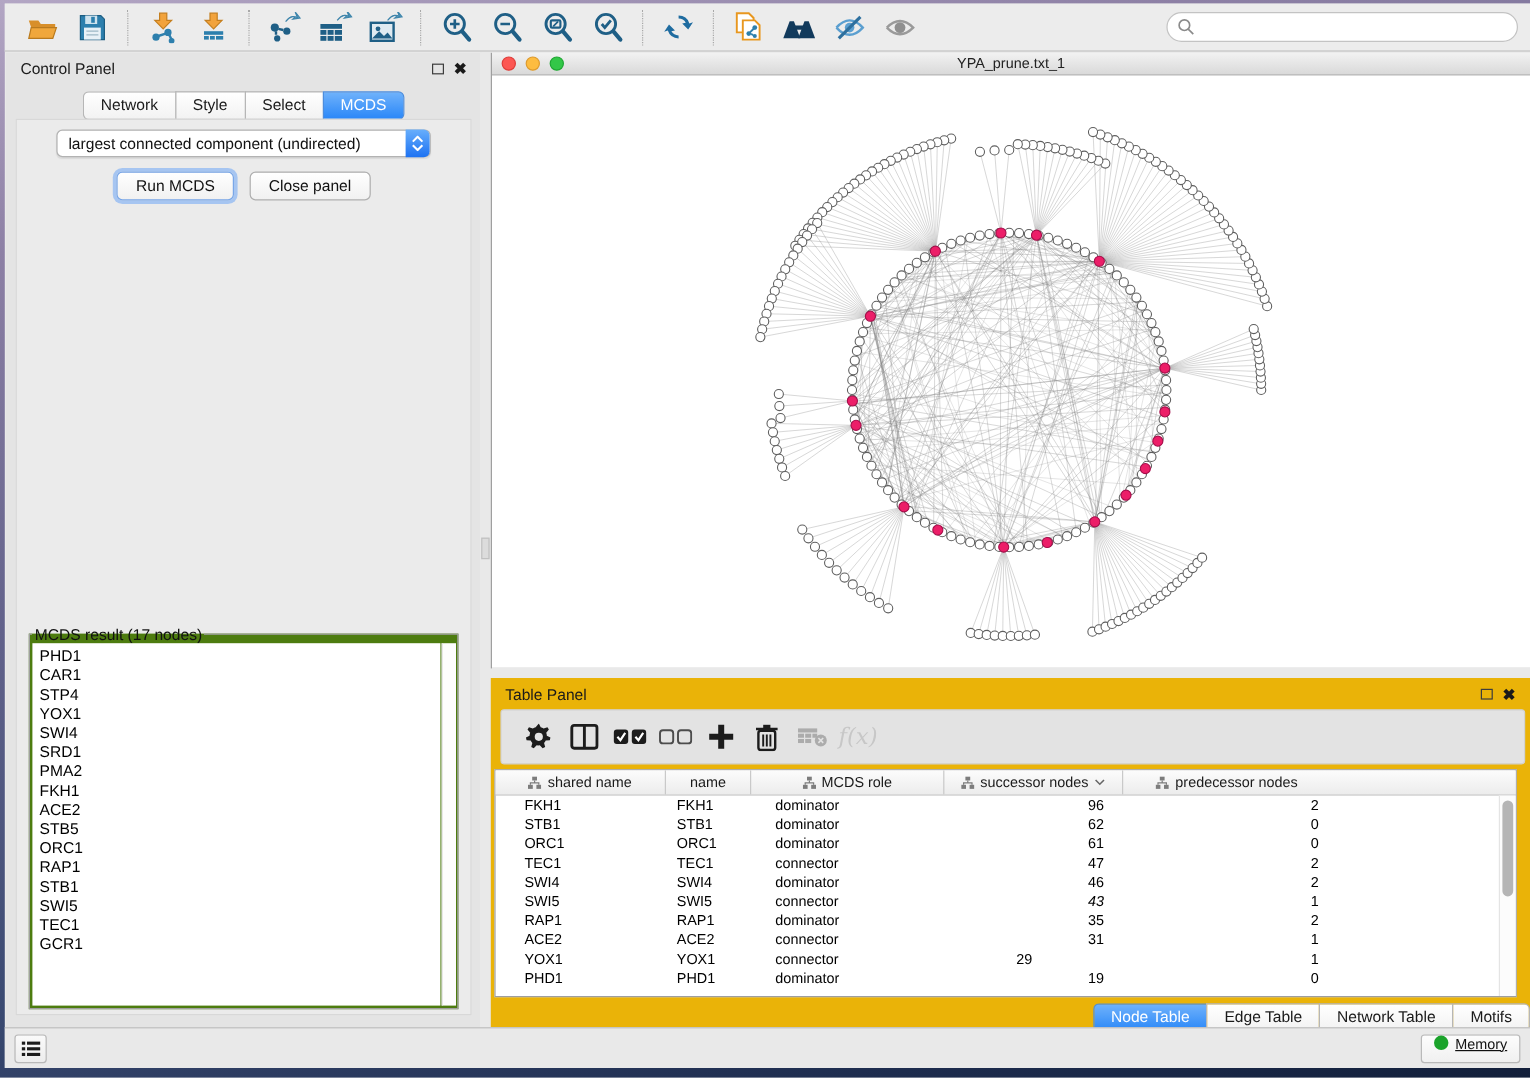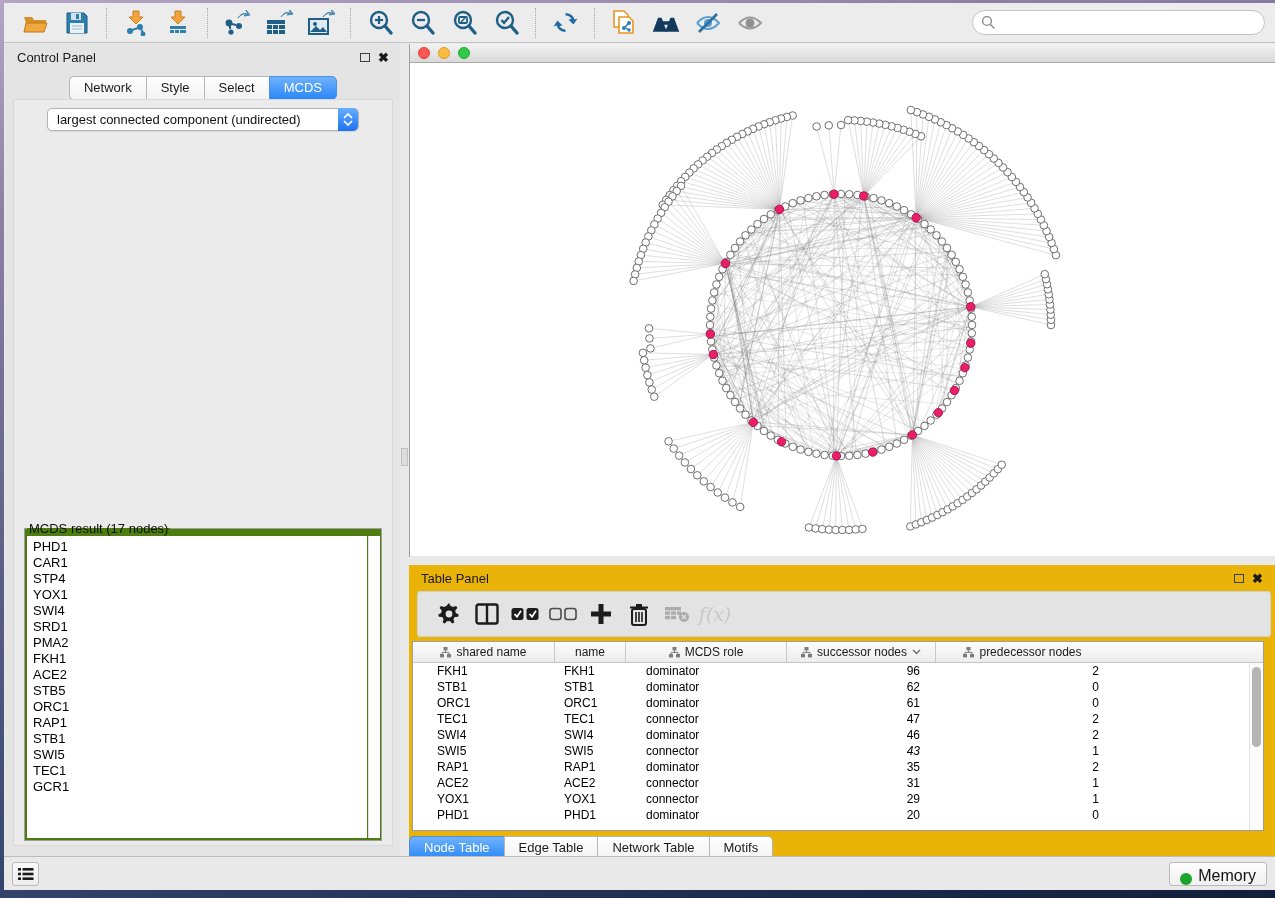--- a/index.html
+++ b/index.html
@@ -67,26 +67,26 @@
   .fx { font-family:"DejaVu Serif", serif; font-style:italic; font-size:19px; color:#9a9a9a; }
   .tbl { position:absolute; left:3px; right:11px; top:76px; height:190px; border:1px solid #9e9e9e; background:#fff; }
   .tbl-head { display:flex; height:21px; background:linear-gradient(#fcfcfc,#ececec); border-bottom:1px solid #c6c6c6; }
   .th-cell { display:flex; align-items:center; justify-content:center; gap:5px; font-size:12px; color:#1a1a1a; border-right:1px solid #c9c9c9; height:100%; }
   .th-cell:last-child { border-right:none; }
   .tbl-body { position:absolute; left:0; right:14px; top:21px; bottom:0; overflow:hidden; }
   .trow { display:flex; height:16px; align-items:center; font-size:12px; color:#000; }
   .tcell { overflow:hidden; white-space:nowrap; }
   .tscroll { position:absolute; top:21px; right:0; bottom:0; width:14px; background:#fcfcfc; border-left:1px solid #e4e4e4; }
   .tscroll .thumb { position:absolute; left:2px; top:4px; width:9px; height:80px; background:#b5b5b5; border-radius:5px; }
-  .tp-tabs { position:absolute; left:0; right:0; top:271px; display:flex; justify-content:flex-start; }
+  .tp-tabs { position:absolute; left:0; right:0; top:271px; display:flex; justify-content:flex-end; }
 
   
   .statusbar { position:absolute; left:0; right:0; bottom:0; height:34px; background:#e9e9e9; border-top:1px solid #bdbdbd; display:flex; align-items:center; padding:0 8px; }
   .status-btn { width:27px; height:24px; background:linear-gradient(#fafafa,#ededed); border:1px solid #b9b9b9; border-radius:3px; display:flex; align-items:center; justify-content:center; }
-  .memory-btn { margin-left:auto; height:24px; background:linear-gradient(#fdfdfd,#f0f0f0); border:1px solid #b9b9b9; border-radius:3px; display:flex; align-items:flex-end; gap:6px; padding:0 10px; font-size:16px; color:#111; }
+  .memory-btn { margin-left:auto; height:24px; background:linear-gradient(#fdfdfd,#f0f0f0); border:1px solid #b9b9b9; border-radius:3px; display:flex; align-items:flex-start; gap:6px; padding:0 10px; font-size:12px; color:#111;text-decoration:underline; }
   .mem-dot { width:12px; height:12px; border-radius:50%; }
 </style>
 </head>
 <body>
 
 <div class="window">
 
   <div class="toolbar">
     <div class="tb-icon">
       <svg width="27" height="24" viewBox="0 0 27 24">
@@ -256,20 +256,24 @@
       <div class="combo">
         <span>largest connected component (undirected)</span>
         <span class="combo-stepper">
           <svg width="10" height="6" viewBox="0 0 10 6">
               <path d="M1 5 L5 1 L9 5" fill="none" stroke="#fff" stroke-width="1.7"></path>
             </svg>
           <svg width="10" height="6" viewBox="0 0 10 6">
               <path d="M1 1 L5 5 L9 1" fill="none" stroke="#fff" stroke-width="1.7"></path>
             </svg>
         </span>
+      </div>
+      <div class="btn-row">
+        <button class="btn focused">Run MCDS</button>
+        <button class="btn">Close panel</button>
       </div>
       <fieldset class="mcds">
         <legend>MCDS result (17 nodes)</legend>
         <div class="mcds-list">
             <div class="li">PHD1</div>
             <div class="li">CAR1</div>
             <div class="li">STP4</div>
             <div class="li">YOX1</div>
             <div class="li">SWI4</div>
             <div class="li">SRD1</div>
@@ -294,20 +298,21 @@
     </div>
   <div class="hsplit"></div>
 
   <div class="netpanel">
     <div class="net-titlebar">
       <span class="lights">
         <span class="light red"></span>
         <span class="light yellow"></span>
         <span class="light green"></span>
       </span>
+      <span class="net-title">YPA_prune.txt_1</span>
     </div>
     <div class="net-canvas">
       <svg id="graph-svg" width="866" height="493" viewBox="0 0 866 493">
           <g>
             <line x1="369.49922527504833" y1="146.33386533548054" x2="302.3121118284585" y2="286.5036209150572" stroke="#7d7d7d" stroke-width="0.7" opacity="0.35"></line>
             <line x1="369.49922527504833" y1="146.33386533548054" x2="329.0827230650572" y2="344.30351549093257" stroke="#7d7d7d" stroke-width="0.7" opacity="0.35"></line>
             <line x1="369.49922527504833" y1="146.33386533548054" x2="320.4626193891693" y2="332.3028270249238" stroke="#7d7d7d" stroke-width="0.7" opacity="0.35"></line>
             <line x1="369.49922527504833" y1="146.33386533548054" x2="508.51615079450914" y2="367.6041967253334" stroke="#7d7d7d" stroke-width="0.7" opacity="0.35"></line>
             <line x1="369.49922527504833" y1="146.33386533548054" x2="303.7205846933698" y2="292.9992006219893" stroke="#7d7d7d" stroke-width="0.7" opacity="0.35"></line>
             <line x1="369.49922527504833" y1="146.33386533548054" x2="545.7857997548524" y2="198.87139970949033" stroke="#7d7d7d" stroke-width="0.7" opacity="0.35"></line>
@@ -1190,28 +1195,28 @@
             <div class="tcell" style="width: 142px; padding-left: 24px;">ACE2</div>
             <div class="tcell" style="width: 71px; padding-left: 9px;">ACE2</div>
             <div class="tcell" style="width: 161px; padding-left: 20px;">connector</div>
             <div class="tcell" style="width: 149px; text-align: right; padding-right: 16px;">31</div>
             <div class="tcell" style="width: 173px; text-align: right; padding-right: 10px;">1</div>
           </div>
           <div class="trow">
             <div class="tcell" style="width: 142px; padding-left: 24px;">YOX1</div>
             <div class="tcell" style="width: 71px; padding-left: 9px;">YOX1</div>
             <div class="tcell" style="width: 161px; padding-left: 20px;">connector</div>
-            <div class="tcell" style="width: 149px; text-align: right; padding-right: 16px;">29</div>
+            <div class="tcell" style="width: 149px; text-align: center; padding-right: 16px;">29</div>
             <div class="tcell" style="width: 173px; text-align: right; padding-right: 10px;">1</div>
           </div>
           <div class="trow">
             <div class="tcell" style="width: 142px; padding-left: 24px;">PHD1</div>
             <div class="tcell" style="width: 71px; padding-left: 9px;">PHD1</div>
             <div class="tcell" style="width: 161px; padding-left: 20px;">dominator</div>
-            <div class="tcell" style="width: 149px; text-align: right; padding-right: 16px;">20</div>
+            <div class="tcell" style="width: 149px; text-align: right; padding-right: 16px;">19</div>
             <div class="tcell" style="width: 173px; text-align: right; padding-right: 10px;">0</div>
           </div>
         </div>
       <div class="tscroll">
           <div class="thumb"></div>
         </div>
     </div>
 
     <div class="tp-tabs">
       <div class="seg">

